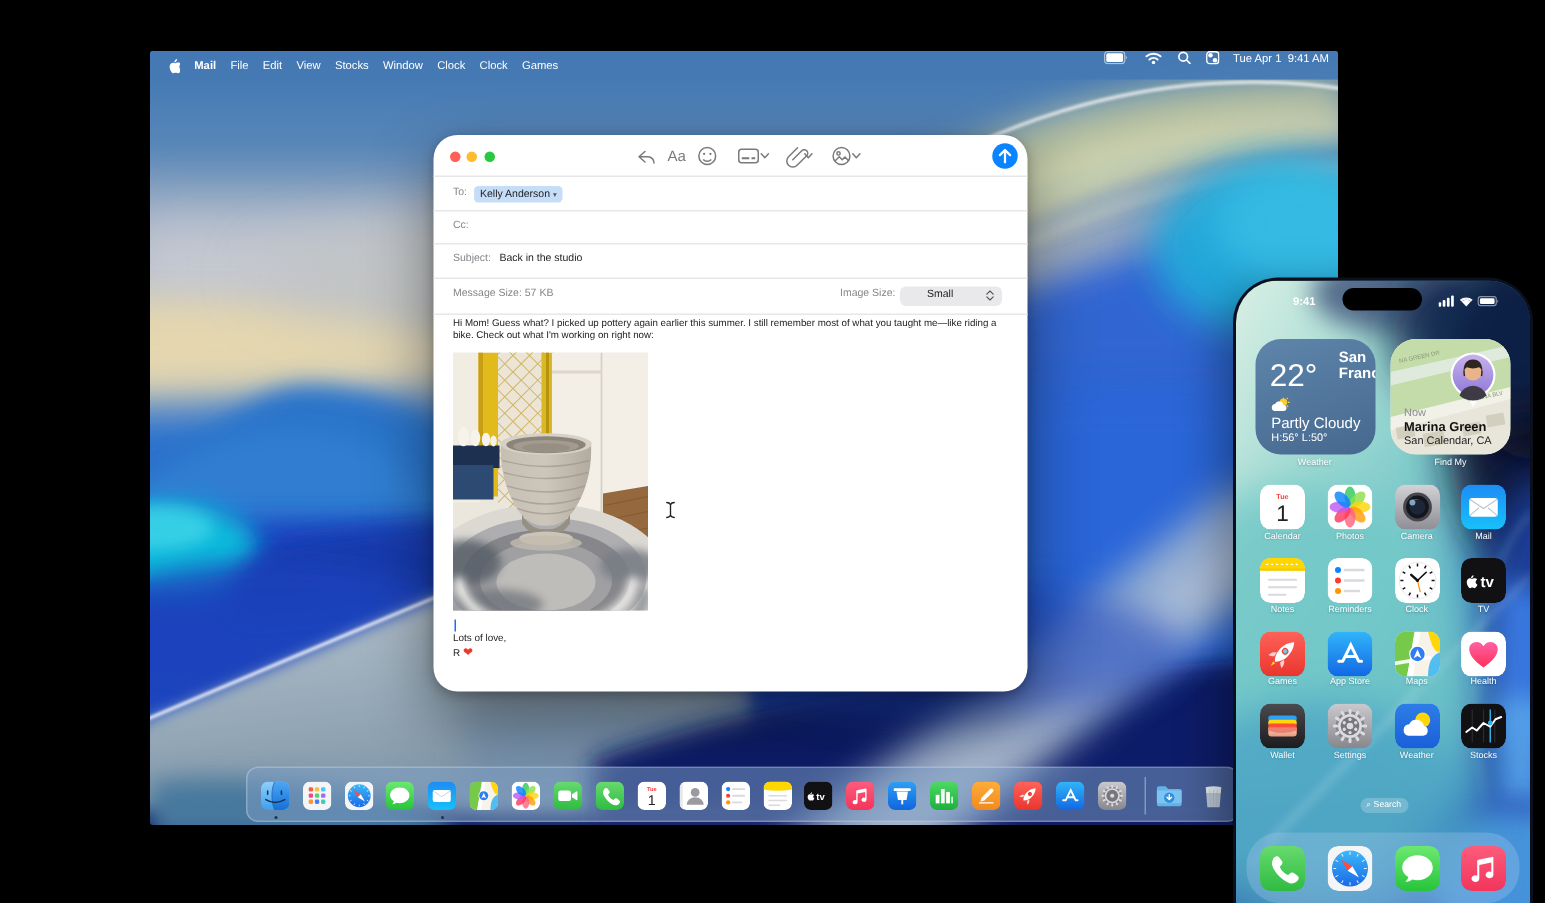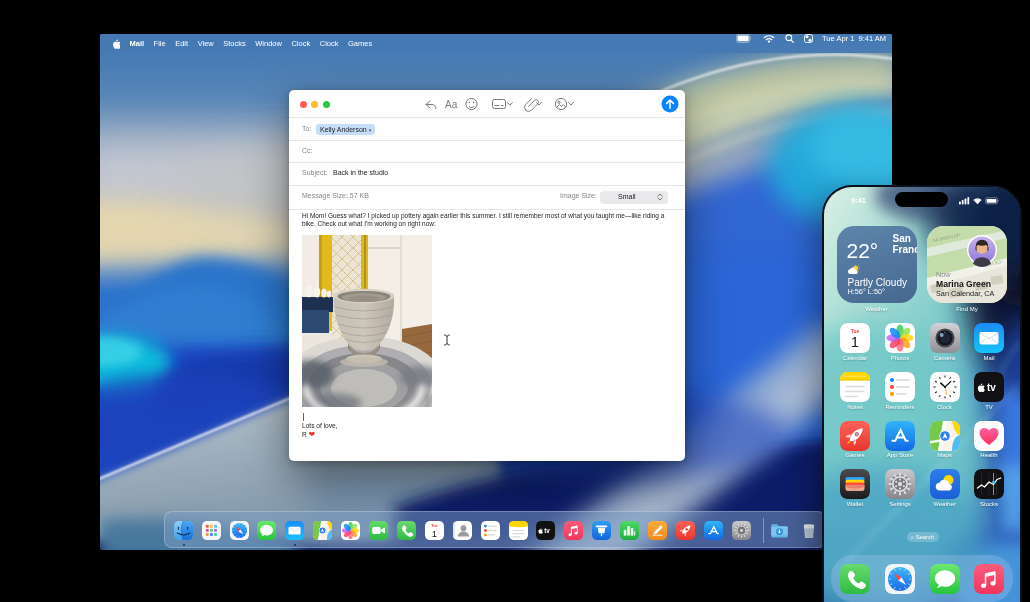--- a/index.html
+++ b/index.html
@@ -14,21 +14,21 @@
 
 
 #menubar { position:absolute; left:0; top:0; width:792px; height:19px;
   color:#fff; font-size:7.5px; display:flex; align-items:center; }
 #menubar span.item { margin-left:9.5px; }
 #menubar .bold { font-weight:bold; }
 #mright { position:absolute; right:6px; top:0; height:19px; display:flex; align-items:flex-start; color:#fff; font-size:7.5px; }
 
 
 #mailwin { position:absolute; left:189px; top:56px; width:396px; height:371px;
-  background:#fff; border-radius:5px;
+  background:#fff; border-radius:16px;
   box-shadow: 0 18px 45px rgba(0,0,0,0.45), 0 2px 8px rgba(0,0,0,0.25);
   font-size:7px; color:#1d1d1f; }
 .tl { position:absolute; width:7px; height:7px; border-radius:50%; top:10.5px; }
 .sep { position:absolute; left:0; width:396px; height:1px; background:#e7e7e9; }
 .glabel { color:#86868b; position:absolute; }
 
 
 #dock { position:absolute; left:63.5px; top:477px; width:662px; height:37px;
   background:rgba(125,158,196,0.52); border:1px solid rgba(255,255,255,0.25);
   border-radius:8px; }
@@ -610,21 +610,21 @@
       <rect x="-10" y="345" width="216" height="88" fill="#2a52b8" opacity="0.92" filter="url(#pb8)"></rect>
       <path d="M-10,423 L80,423 L40,380 L-10,395 Z" fill="#1c2f86" opacity="0.85" filter="url(#pb8)"></path>
       <ellipse cx="185" cy="400" rx="55" ry="45" fill="#4a9ade" opacity="0.9" filter="url(#pb8)"></ellipse>
       <path d="M0,330 L180,80 L196,90 L20,345 Z" fill="#ffffff" opacity="0.05" filter="url(#pb14)"></path>
         <ellipse cx="45" cy="275" rx="115" ry="140" fill="#72c8c8" opacity="0.85" filter="url(#pb14)"></ellipse>
         <ellipse cx="55" cy="360" rx="110" ry="80" fill="#46a0c4" opacity="0.75" filter="url(#pb14)"></ellipse>
       <line x1="21" y1="374" x2="196" y2="197" stroke="#d8eef8" stroke-width="1" opacity="0.75" filter="url(#pb3)"></line>
       <line x1="10" y1="390" x2="120" y2="278" stroke="#cde8f5" stroke-width="0.8" opacity="0.5" filter="url(#pb3)"></line>
     </svg>
 
-    <div style="position:absolute;left:27px;top:9px;color:#fff;font-size:7.5px;font-weight:bold">9:41</div>
+    <div style="position:absolute;left:38px;top:9px;color:#fff;font-size:7.5px;font-weight:bold">9:41</div>
     <div style="position:absolute;left:71px;top:5px;width:53px;height:14.5px;background:#000;border-radius:7.5px"></div>
     <svg width="45" height="10" viewBox="0 0 45 10" style="position:absolute;left:135px;top:9px">
       <g fill="#fff">
         <rect x="0" y="5.5" width="1.8" height="3" rx="0.7"></rect>
         <rect x="2.8" y="4" width="1.8" height="4.5" rx="0.7"></rect>
         <rect x="5.6" y="2.5" width="1.8" height="6" rx="0.7"></rect>
         <rect x="8.4" y="1" width="1.8" height="7.5" rx="0.7"></rect>
         <path d="M18.5,8.3 L15.4,5 a4.6,4.6 0 0 1 6.2,0 Z"></path>
         <path d="M14.2,3.9 a6.5,6.5 0 0 1 8.6,0 l-1.1,1.1 a5,5 0 0 0 -6.4,0 Z" opacity="0.95"></path>
         <rect x="26.5" y="1.8" width="12" height="6" rx="1.6" fill="none" stroke="#fff" stroke-opacity="0.5" stroke-width="0.8"></rect>

